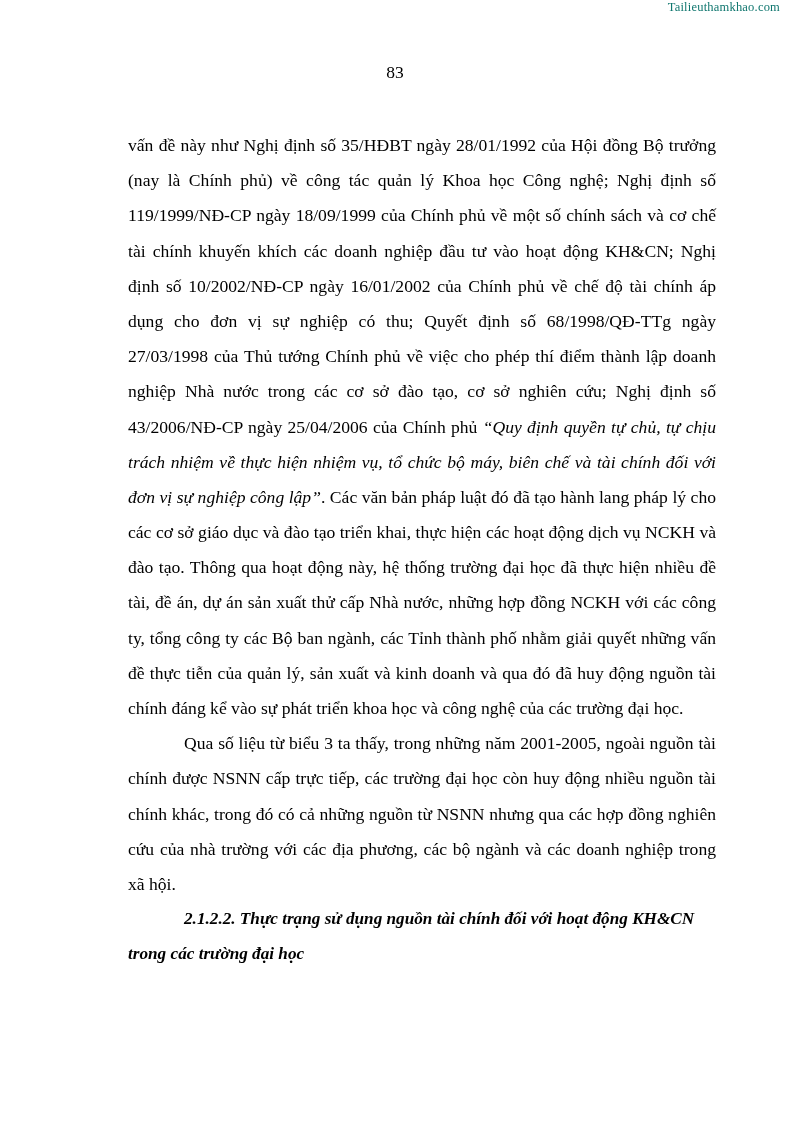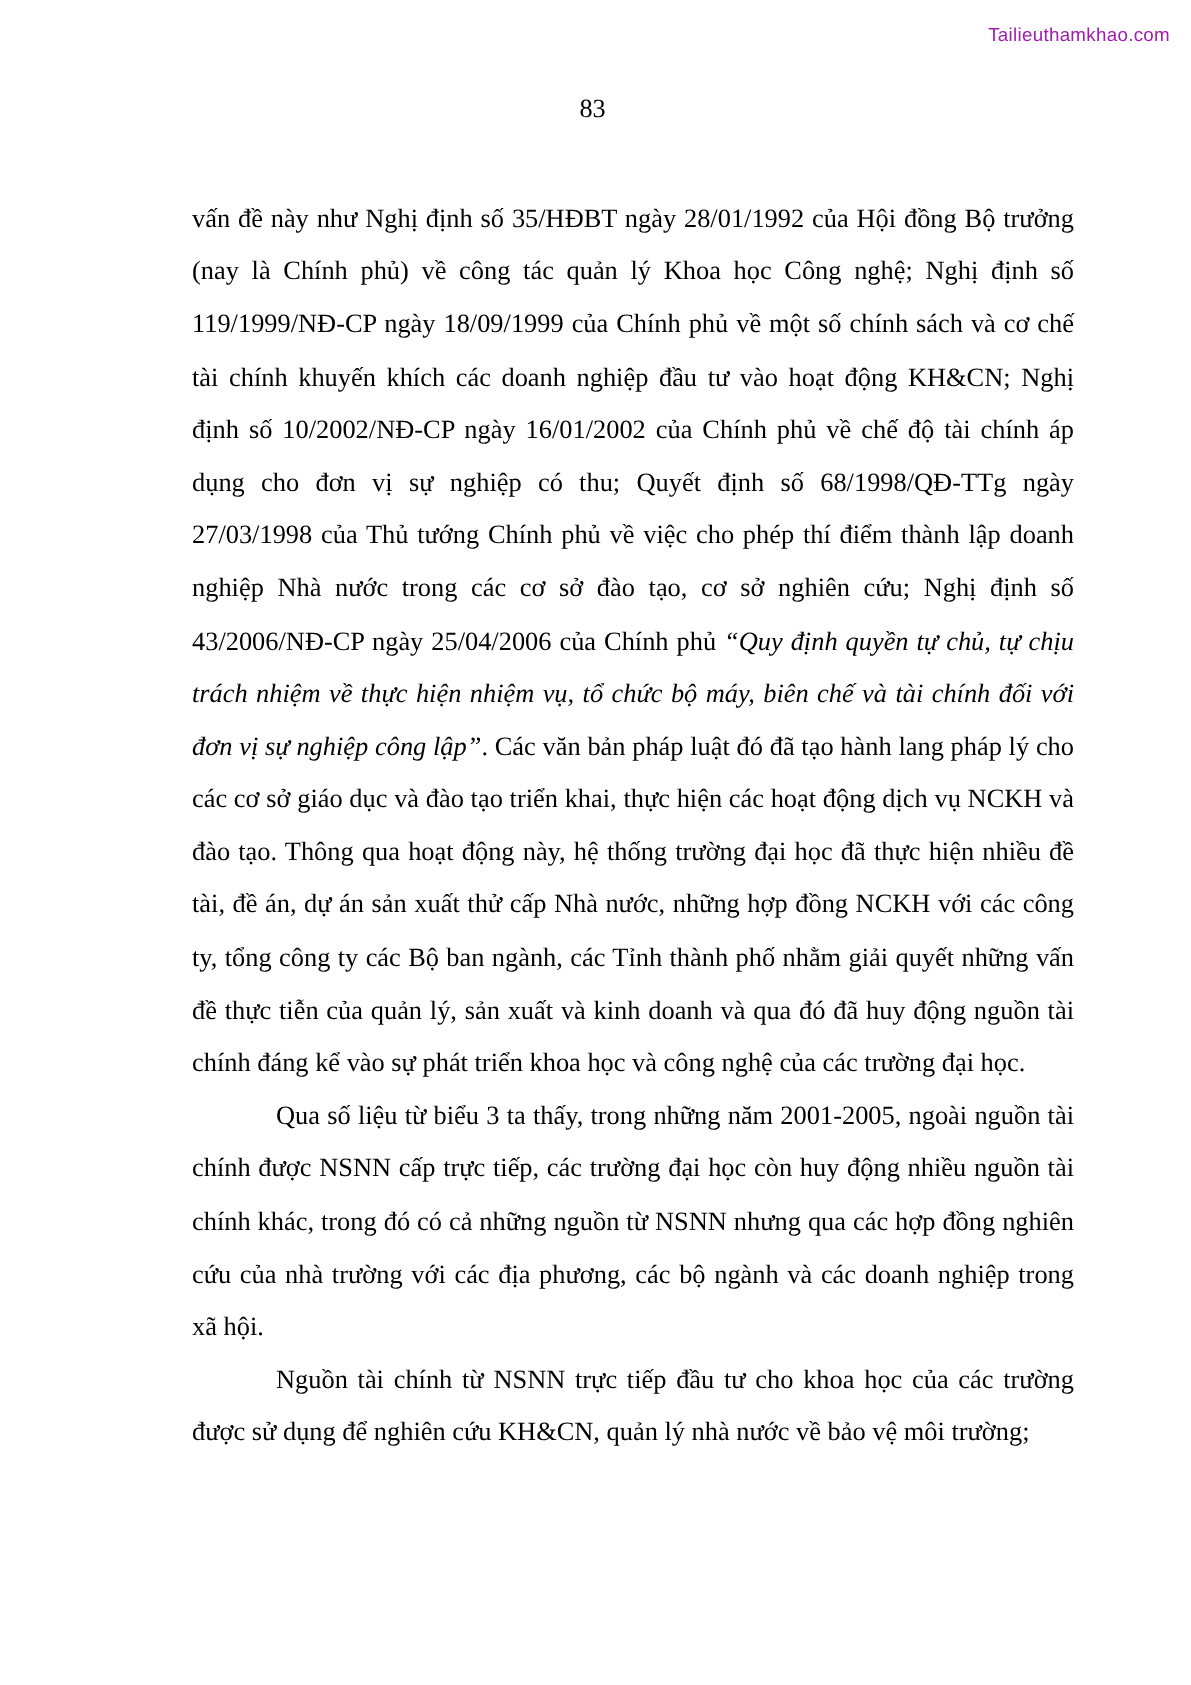--- a/index.html
+++ b/index.html
@@ -12,25 +12,25 @@
     width: 794px;
     height: 1123px;
     background: #ffffff;
     margin: 0 auto;
     overflow: hidden;
     font-family: "Liberation Serif", "DejaVu Serif", serif;
     color: #000000;
   }
   .watermark {
     position: absolute;
-    top: 16px;
+    top: 0;
     right: 14px;
-    font-family: Liberation Sans, sans-serif;
+    font-family: Liberation Serif, serif;
     font-size: 12.5px;
-    color: #a21caf;
+    color: #0f766e;
     letter-spacing: 0.2px;
     user-select: none;
   }
   .page-number {
     position: absolute;
     top: 62px;
     left: 0;
     width: 790px;
     text-align: center;
     font-size: 17.5px;
@@ -83,19 +83,20 @@
   <div class="content">
 
     <p class="body-para">
       <span>vấn đề này như Nghị định số 35/HĐBT ngày 28/01/1992 của Hội đồng Bộ trưởng (nay là Chính phủ) về công tác quản lý Khoa học Công nghệ; Nghị định số 119/1999/NĐ-CP ngày 18/09/1999 của Chính phủ về một số chính sách và cơ chế tài chính khuyến khích các doanh nghiệp đầu tư vào hoạt động KH&amp;CN; Nghị định số 10/2002/NĐ-CP ngày 16/01/2002 của Chính phủ về chế độ tài chính áp dụng cho đơn vị sự nghiệp có thu; Quyết định số 68/1998/QĐ-TTg ngày 27/03/1998 của Thủ tướng Chính phủ về việc cho phép thí điểm thành lập doanh nghiệp Nhà nước trong các cơ sở đào tạo, cơ sở nghiên cứu; Nghị định số 43/2006/NĐ-CP ngày 25/04/2006 của Chính phủ </span><span class="it">“Quy định quyền tự chủ, tự chịu trách nhiệm về thực hiện nhiệm vụ, tổ chức bộ máy, biên chế và tài chính đối với đơn vị sự nghiệp công lập”</span><span>. Các văn bản pháp luật đó đã tạo hành lang pháp lý cho các cơ sở giáo dục và đào tạo triển khai, thực hiện các hoạt động dịch vụ NCKH và đào tạo. Thông qua hoạt động này, hệ thống trường đại học đã thực hiện nhiều đề tài, đề án, dự án sản xuất thử cấp Nhà nước, những hợp đồng NCKH với các công ty, tổng công ty các Bộ ban ngành, các Tỉnh thành phố nhằm giải quyết những vấn đề thực tiễn của quản lý, sản xuất và kinh doanh và qua đó đã huy động nguồn tài chính đáng kể vào sự phát triển khoa học và công nghệ của các trường đại học.</span>
     </p>
 
     <p class="body-para indent">
       <span>Qua số liệu từ biểu 3 ta thấy, trong những năm 2001-2005, ngoài nguồn tài chính được NSNN cấp trực tiếp, các trường đại học còn huy động nhiều nguồn tài chính khác, trong đó có cả những nguồn từ NSNN nhưng qua các hợp đồng nghiên cứu của nhà trường với các địa phương, các bộ ngành và các doanh nghiệp trong xã hội.</span>
     </p>
 
+    <p class="heading">
+      <span>2.1.2.2. Thực trạng sử dụng nguồn tài chính đối với hoạt động KH&amp;CN</span>
+      <span class="cont">trong các trường đại học</span>
+    </p>
 
-    <p class="body-para indent">
-      <span>Nguồn tài chính từ NSNN trực tiếp đầu tư cho khoa học của các trường được sử dụng để nghiên cứu KH&amp;CN, quản lý nhà nước về bảo vệ môi trường;</span>
-    </p>
 
   </div>
 </div>
 
 </body></html>

